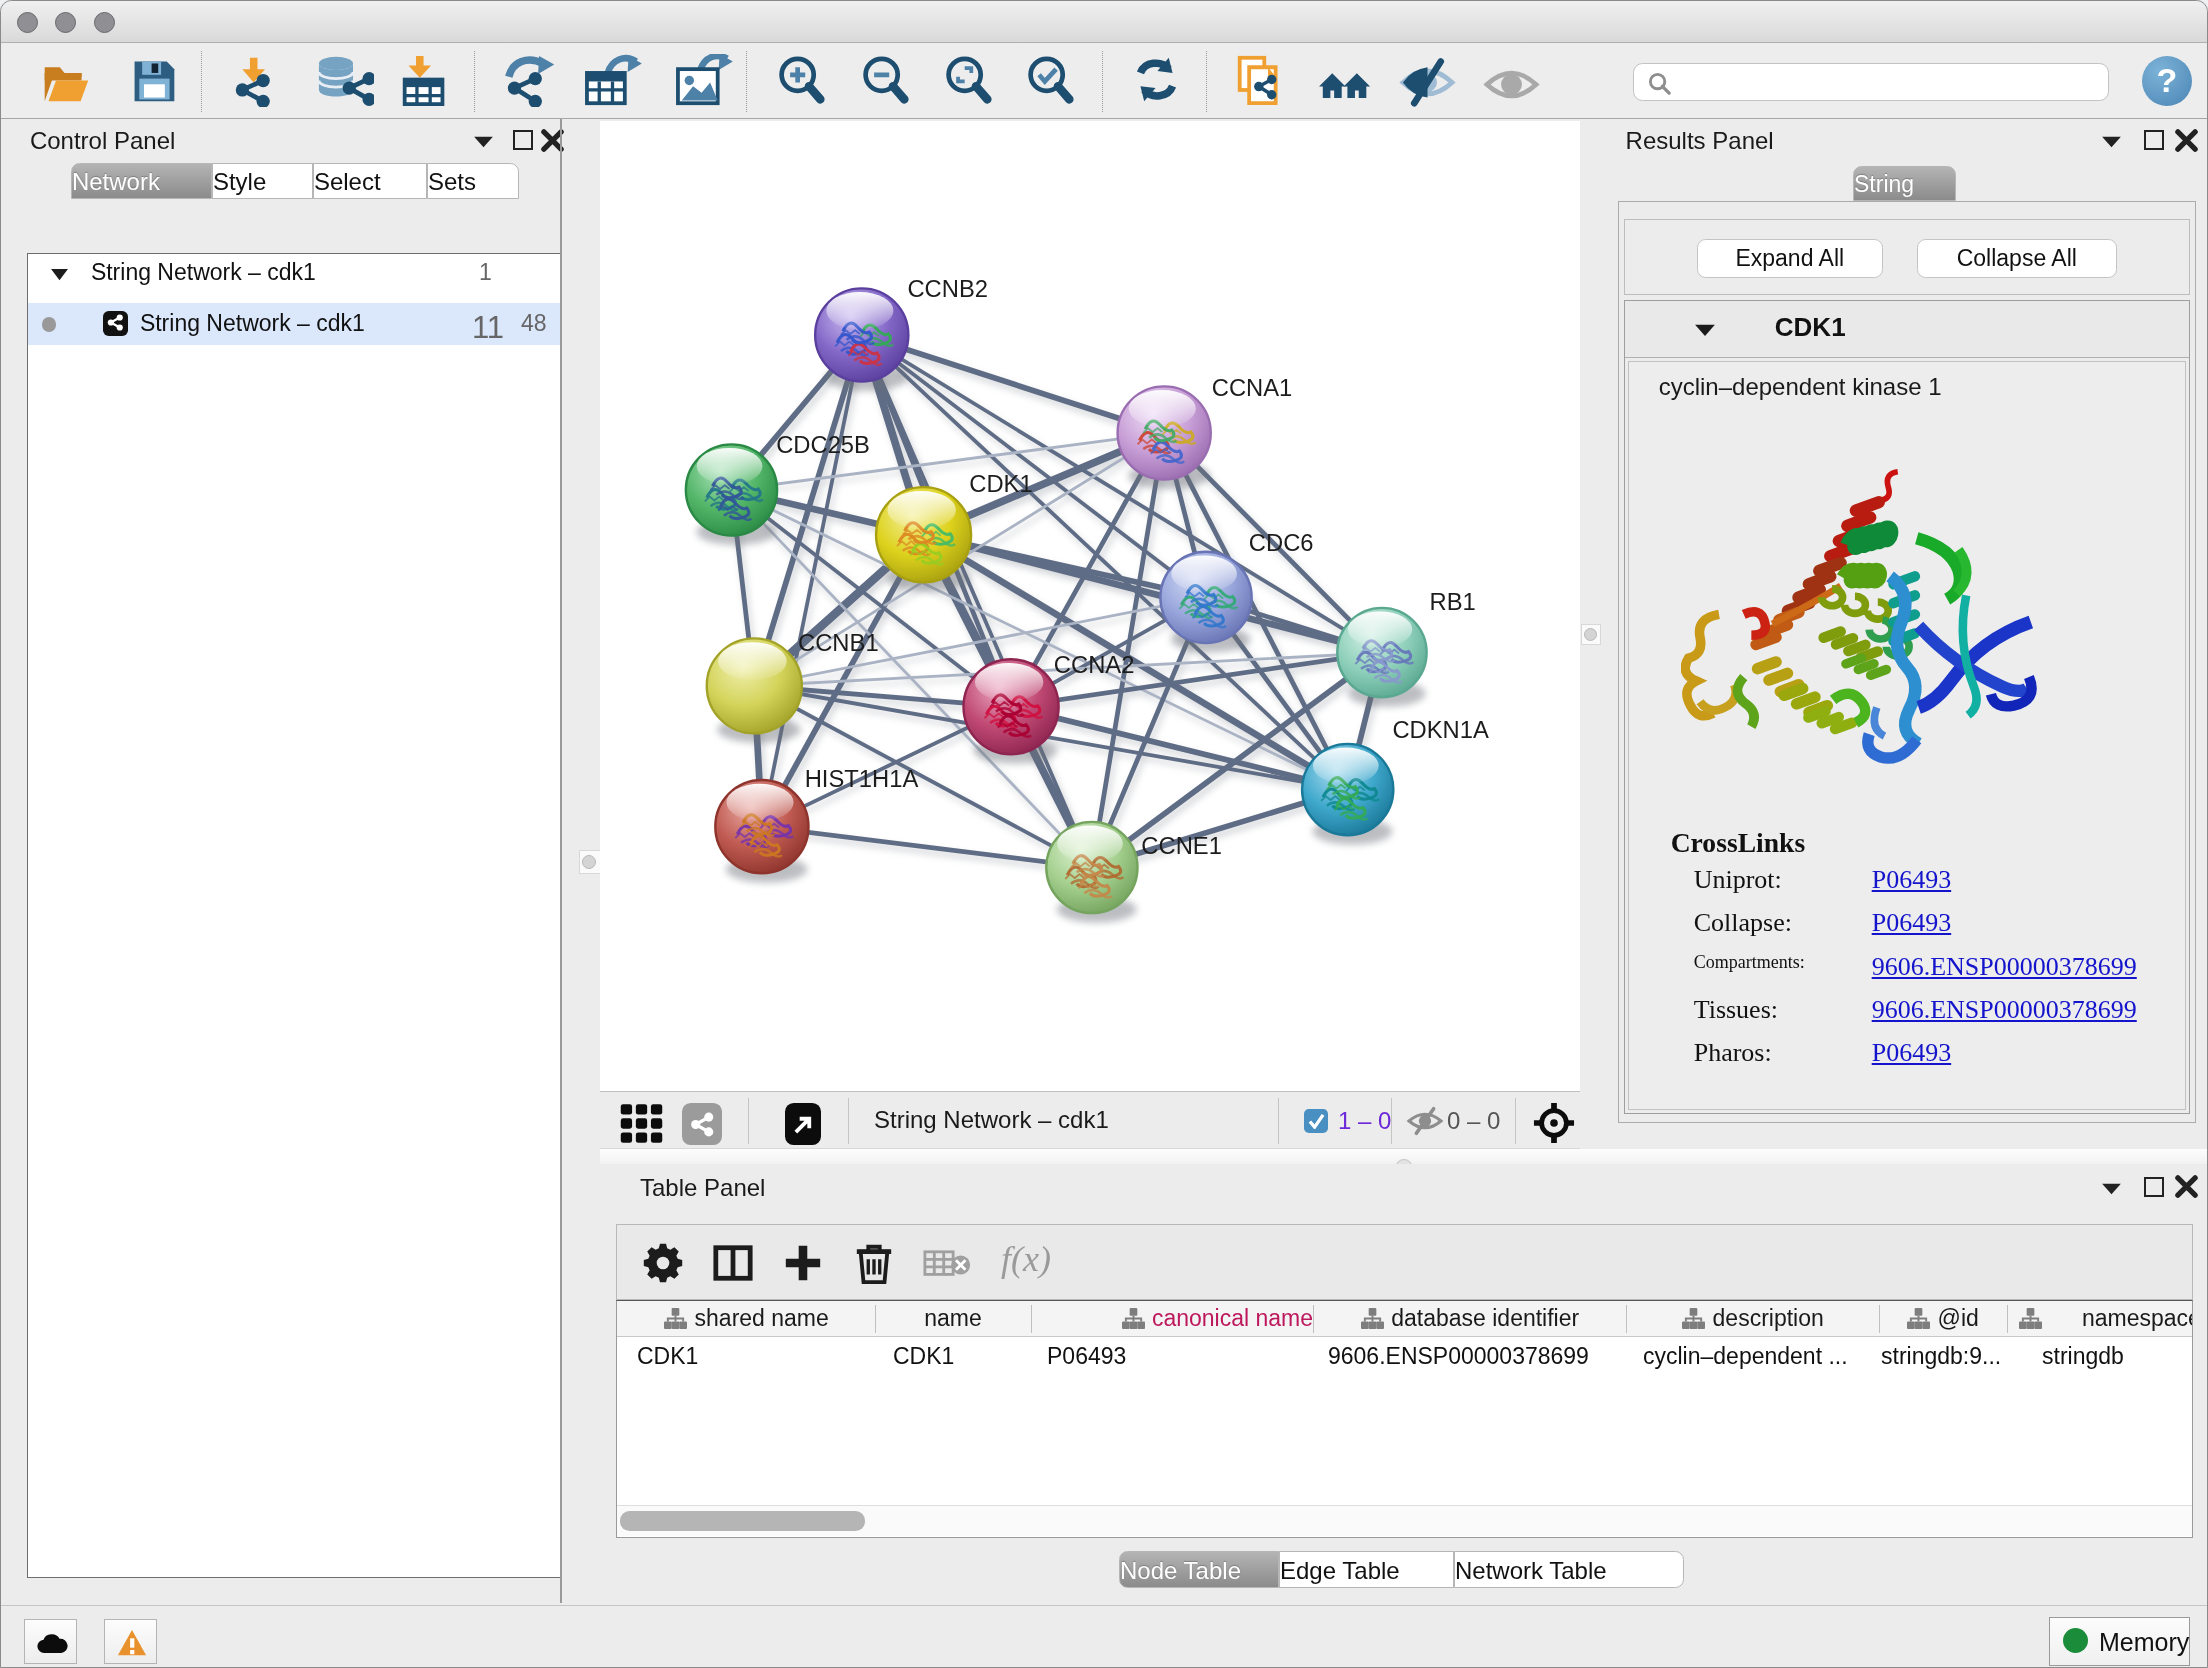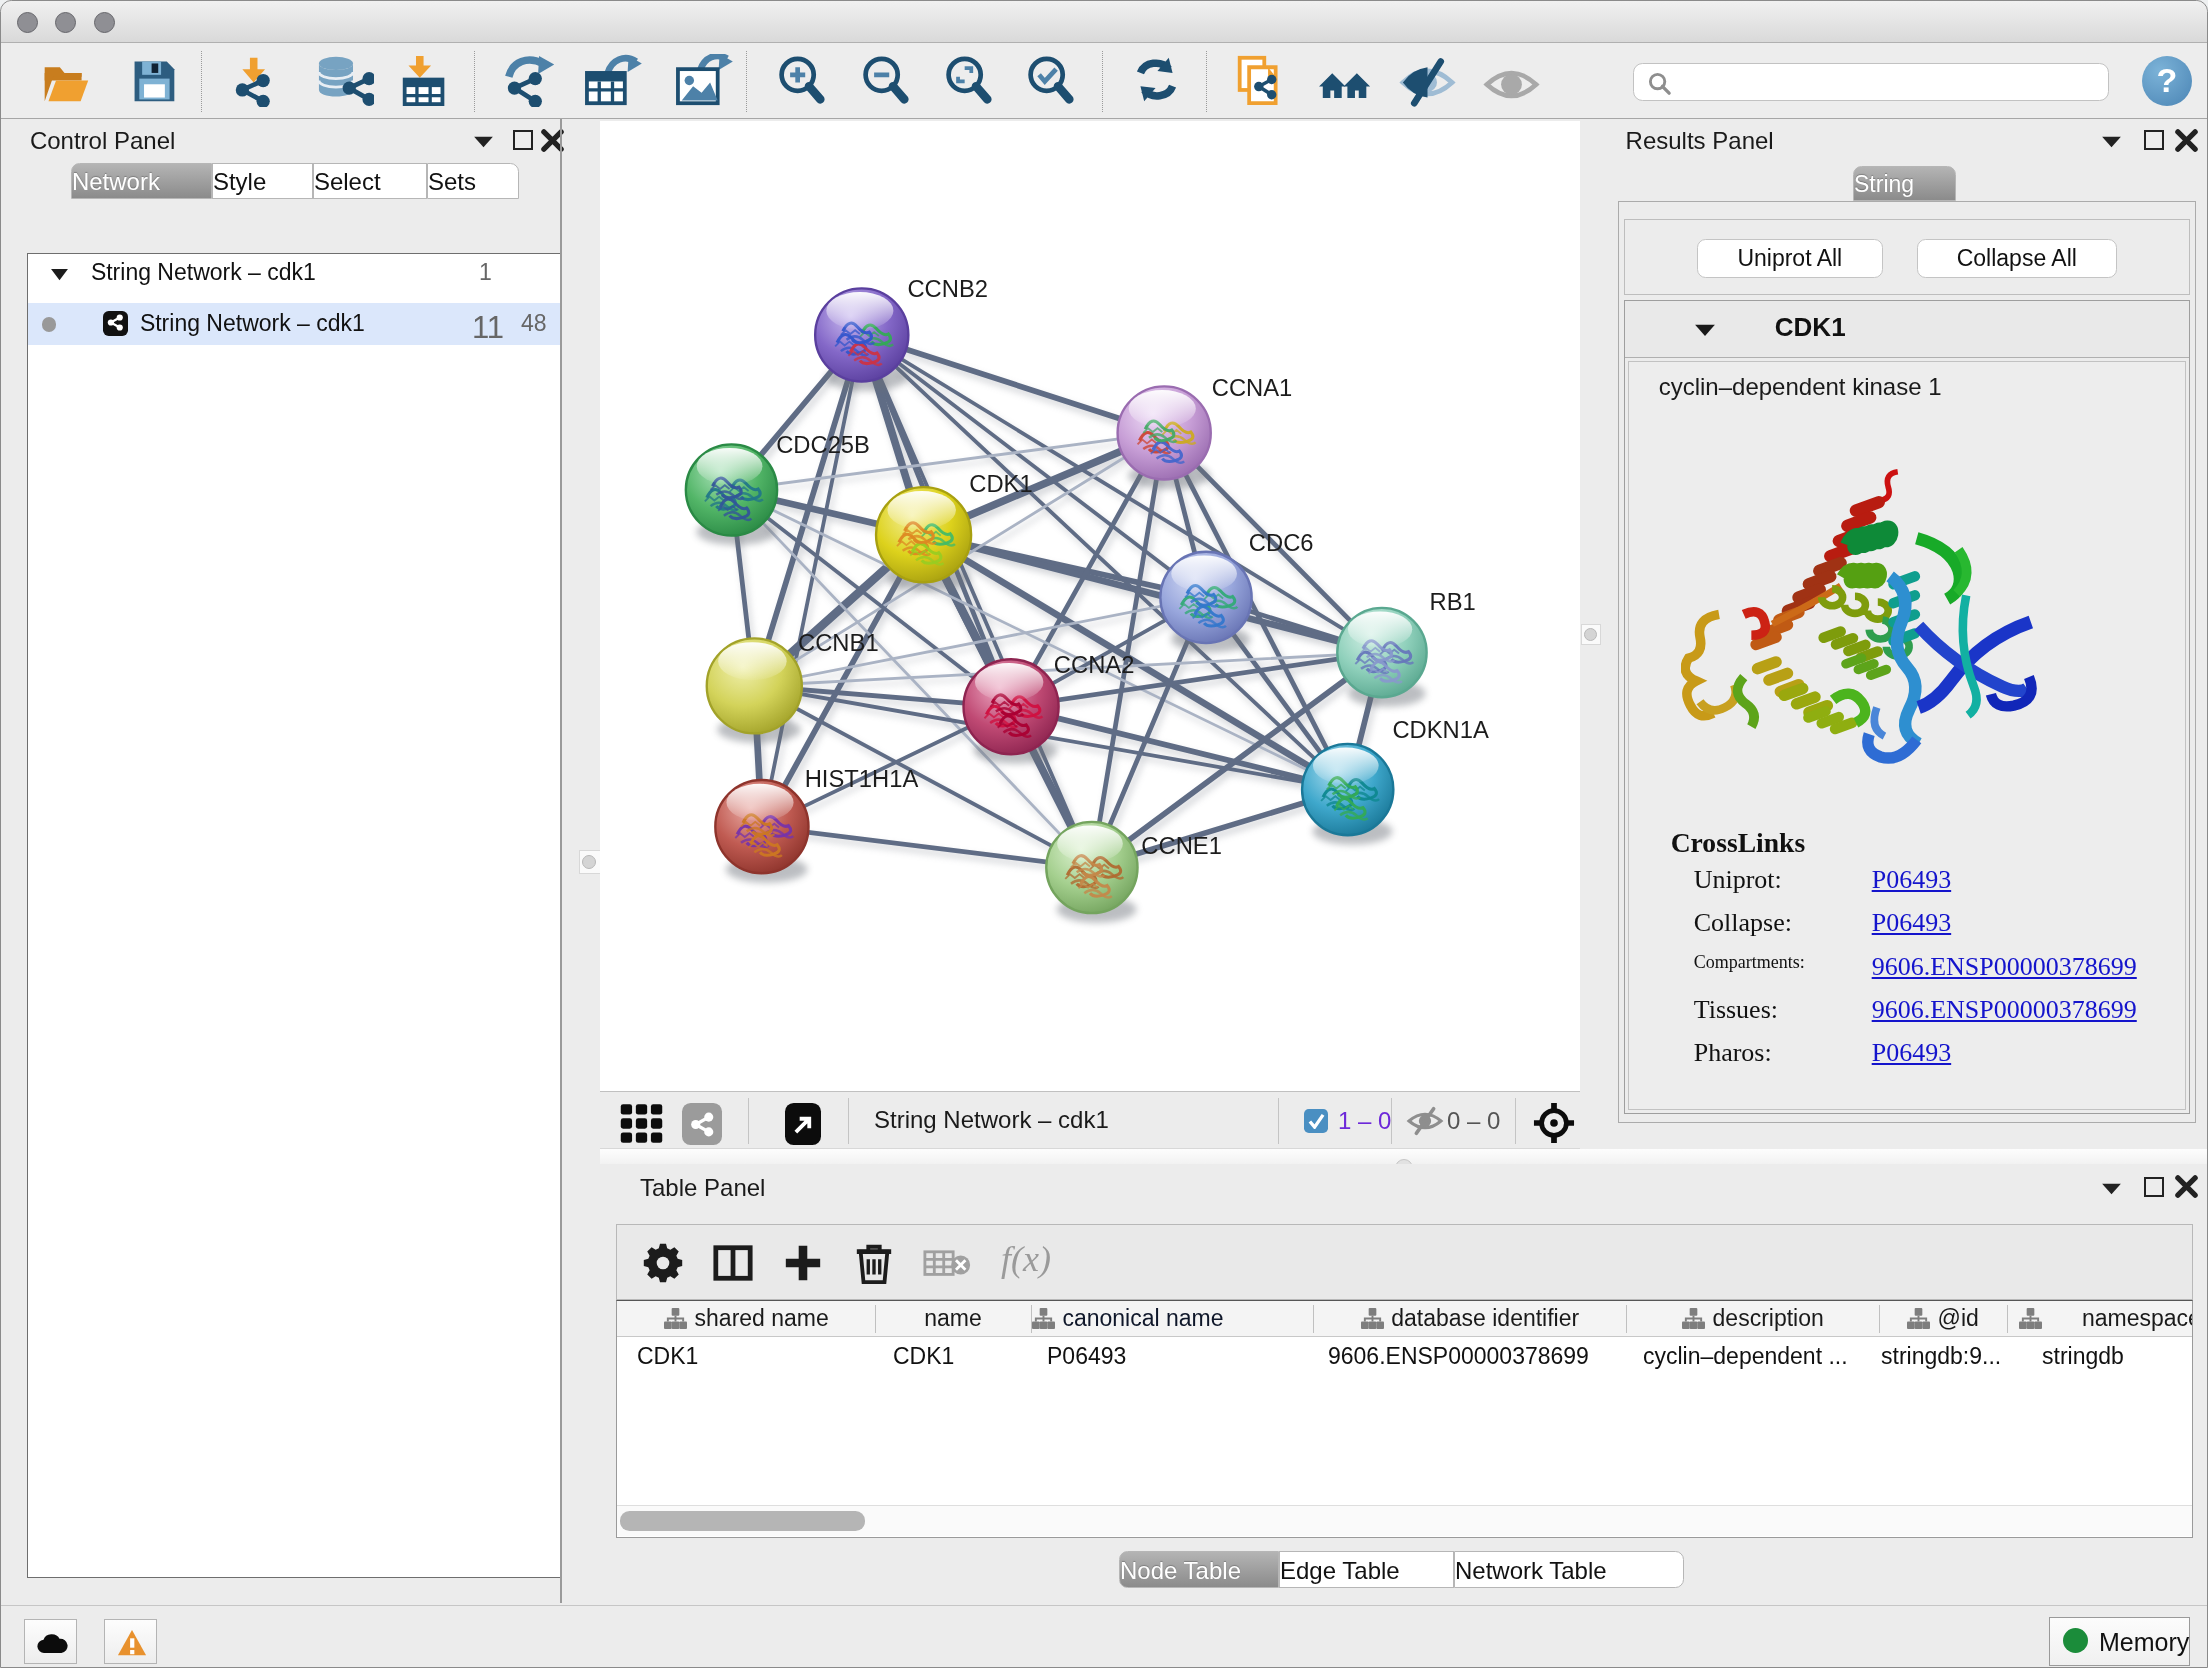--- a/index.html
+++ b/index.html
@@ -579,21 +579,21 @@
       <svg class="abs" style="left:481px;top:15px" width="25" height="15" viewBox="0 0 26 16">
         <path d="M3 3 h20 l-10 11 z" fill="#222"></path>
       </svg>
       <div class="abs" style="left:526px;top:11.4px;width:20px;height:20px;border:2.9px solid #222"></div>
       <svg class="abs" style="left:557px;top:9.5px" width="23" height="23" viewBox="0 0 24 24">
         <path d="M3 3 L21 21 M21 3 L3 21" stroke="#222" stroke-width="5.5" stroke-linecap="round"></path>
       </svg>
       <div class="tab tabsel" style="left:235px;top:47px;width:103px;height:35px;line-height:35px;border-radius:8.6px 8.6px 0 0;font-size:23px">String</div>
       <div class="abs" style="left:0px;top:82px;width:578px;height:922px;border:1px solid #ababab;background:#ececec">
         <div class="abs" style="left:4.8px;top:17px;width:566px;height:76px;border:1px solid #bdbdbd">
-          <div class="abs" style="left:72px;top:19px;width:186px;height:39px;background:#fff;border:1px solid #c4c4c4;border-radius:8.6px;text-align:center;line-height:37px;font-size:23px;color:#111">Uniprot All</div>
+          <div class="abs" style="left:72px;top:19px;width:186px;height:39px;background:#fff;border:1px solid #c4c4c4;border-radius:8.6px;text-align:center;line-height:37px;font-size:23px;color:#111">Expand All</div>
           <div class="abs" style="left:292px;top:19px;width:200px;height:39px;background:#fff;border:1px solid #c4c4c4;border-radius:8.6px;text-align:center;line-height:37px;font-size:23px;color:#111">Collapse All</div>
         </div>
         <div class="abs" style="left:4.8px;top:98px;width:566px;height:814px;border:1px solid #9e9e9e">
           <div class="abs" style="left:0;top:0;width:564px;height:57px;background:#e9e9e9;border-bottom:1px solid #b0b0b0">
             <svg class="abs" style="left:67px;top:21px" width="26" height="16" viewBox="0 0 27 17">
               <path d="M3 3 h21 l-10.5 12 z" fill="#1a1a1a"></path>
             </svg>
             <div class="abs" style="left:150px;top:11.4px;font-size:26px;font-weight:700;color:#111">CDK1</div>
           </div>
           <div class="abs" style="left:2.9px;top:60px;width:558px;height:749px;background:#ededed;border:1px solid #c2c2c2">
@@ -714,21 +714,21 @@
                 <rect x="9" y="1" width="8" height="8" rx="1"></rect>
                 <rect x="1" y="15" width="8" height="8" rx="1"></rect>
                 <rect x="9" y="15" width="8" height="8" rx="1"></rect>
                 <rect x="17" y="15" width="8" height="8" rx="1"></rect>
               </g>
               <path d="M13 9 v6 M5 15 v-3 h16 v3" stroke="#7e7e7e" stroke-width="2" fill="none"></path>
             </svg> shared name</div>
           <div class="abs" style="left:258px;top:3.8px;width:1px;height:28.5px;background:#c0c0c0"></div>
           <div class="abs" style="left:258px;top:3.8px;width:156px;text-align:center;font-size:23px;color:#1a1a1a;white-space:nowrap"> name</div>
           <div class="abs" style="left:414px;top:3.8px;width:1px;height:28.5px;background:#c0c0c0"></div>
-          <div class="abs" style="left:414px;top:3.8px;width:282px;text-align:left;font-size:23px;color:#0f172a;white-space:nowrap"><svg width="25" height="23" viewBox="0 0 26 24" style="vertical-align:-3.8px">
+          <div class="abs" style="left:414px;top:3.8px;width:282px;text-align:right;font-size:23px;color:#be185d;white-space:nowrap"><svg width="25" height="23" viewBox="0 0 26 24" style="vertical-align:-3.8px">
               <g fill="#7e7e7e">
                 <rect x="9" y="1" width="8" height="8" rx="1"></rect>
                 <rect x="1" y="15" width="8" height="8" rx="1"></rect>
                 <rect x="9" y="15" width="8" height="8" rx="1"></rect>
                 <rect x="17" y="15" width="8" height="8" rx="1"></rect>
               </g>
               <path d="M13 9 v6 M5 15 v-3 h16 v3" stroke="#7e7e7e" stroke-width="2" fill="none"></path>
             </svg> canonical name</div>
           <div class="abs" style="left:696px;top:3.8px;width:1px;height:28.5px;background:#c0c0c0"></div>
           <div class="abs" style="left:696px;top:3.8px;width:313px;text-align:center;font-size:23px;color:#1a1a1a;white-space:nowrap"><svg width="25" height="23" viewBox="0 0 26 24" style="vertical-align:-3.8px">

